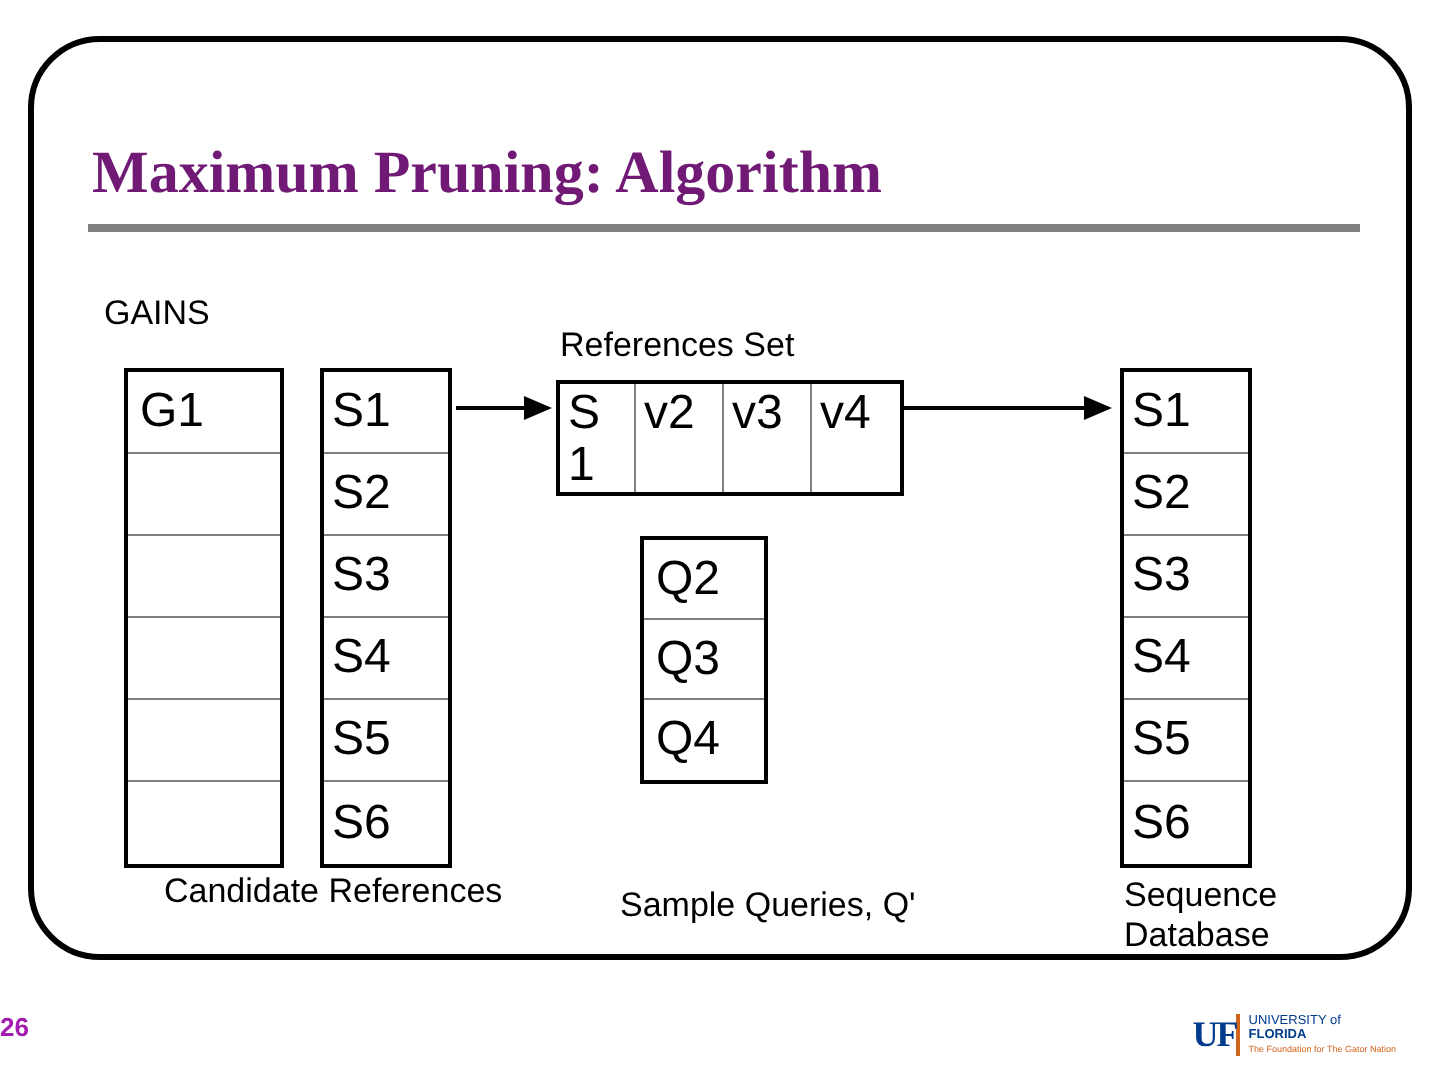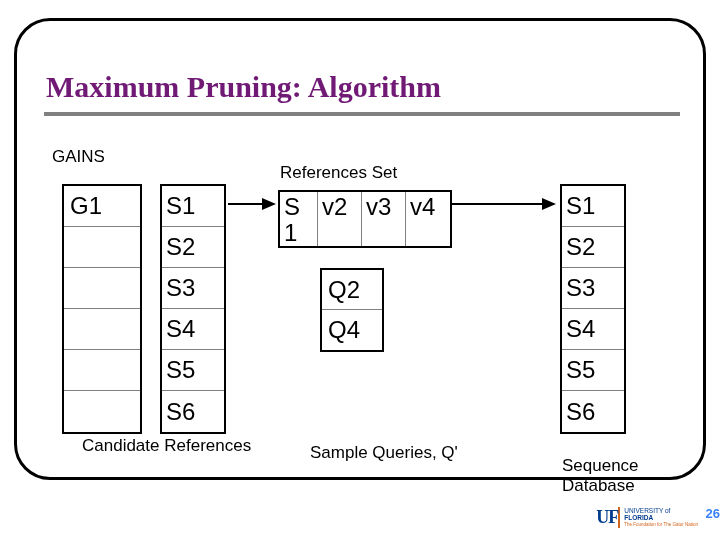--- a/index.html
+++ b/index.html
@@ -129,23 +129,23 @@
   .seq-col .cell:last-child { border-bottom: none; }
   svg.connector {
     position: absolute;
     pointer-events: none;
   }
   .page-num {
     position: absolute;
     left: 0;
     width: 720px;
     top: 506px;
-    text-align: right;
+    text-align: left;
     font-size: 13px;
-    color: #3b82f6;
+    color: #a21caf;
     font-weight: bold;
   }
   .logo {
     position: absolute;
     right: 22px;
     bottom: 12px;
     display: flex;
     align-items: center;
     gap: 4px;
   }
@@ -169,21 +169,21 @@
 
 <div class="frame"></div>
 
 <div class="title">Maximum Pruning: Algorithm</div>
 <div class="title-underline"></div>
 
 <div class="label" style="left:52px; top:147px;">GAINS</div>
 <div class="label" style="left:280px; top:163px;">References Set</div>
 <div class="label" style="left:82px; top:436px;">Candidate References</div>
 <div class="label" style="left:310px; top:443px;">Sample Queries, Q'</div>
-<div class="label" style="left:562px; top:456px; white-space: pre-line;">Sequence
+<div class="label" style="left:562px; top:438px; white-space: pre-line;">Sequence
 Database</div>
 
 <div class="gains-col">
   <div class="cell">G1</div>
   <div class="cell"></div>
   <div class="cell"></div>
   <div class="cell"></div>
   <div class="cell"></div>
   <div class="cell"></div>
 </div>
@@ -199,20 +199,21 @@
 
 <div class="ref-row">
   <div class="rcell" style="white-space:pre-line;"><span style="white-space:normal;" textcontent="S1">S<br>1</span></div>
   <div class="rcell">v2</div>
   <div class="rcell">v3</div>
   <div class="rcell">v4</div>
 </div>
 
 <div class="q-col">
   <div class="cell">Q2</div>
+  <div class="cell">Q3</div>
   <div class="cell">Q4</div>
 </div>
 
 <div class="seq-col">
   <div class="cell">S1</div>
   <div class="cell">S2</div>
   <div class="cell">S3</div>
   <div class="cell">S4</div>
   <div class="cell">S5</div>
   <div class="cell">S6</div>

